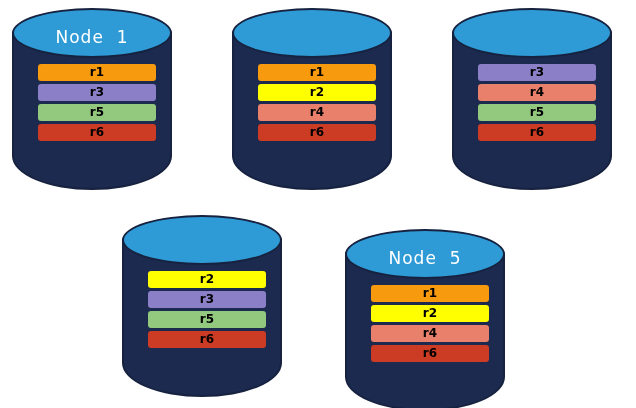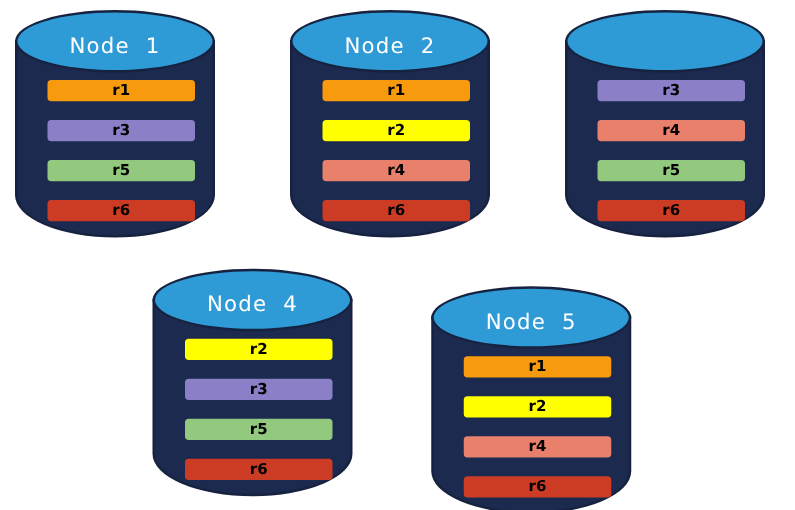--- a/index.html
+++ b/index.html
@@ -69,21 +69,21 @@
   .bars {
     position: absolute;
     left: 26px;
     top: 56px;
     width: 118px;
   }
 
   .bar {
     position: relative;
     height: 17px;
-    margin-bottom: 15px;
+    margin-bottom: 3px;
     border-radius: 3px;
     color: #000000;
     font-size: 12px;
     font-weight: bold;
     line-height: 17px;
     text-align: center;
   }
   .bar:last-child { margin-bottom: 0; }
 </style>
 </head>
@@ -97,42 +97,40 @@
       <div class="bars">
         <div class="bar" style="background: rgb(248, 154, 14);">r1</div>
         <div class="bar" style="background: rgb(139, 128, 200);">r3</div>
         <div class="bar" style="background: rgb(146, 201, 126);">r5</div>
         <div class="bar" style="background: rgb(204, 60, 36);">r6</div>
       </div>
     </div>
     <div class="node" style="left: 232px; top: 8px;">
       <div class="cyl-body"></div>
       <div class="cyl-top"></div>
-      <div class="node-label">Node  2</div>
       <div class="bars">
         <div class="bar" style="background: rgb(248, 154, 14);">r1</div>
         <div class="bar" style="background: rgb(255, 255, 0);">r2</div>
         <div class="bar" style="background: rgb(232, 128, 107);">r4</div>
         <div class="bar" style="background: rgb(204, 60, 36);">r6</div>
       </div>
     </div>
     <div class="node" style="left: 452px; top: 8px;">
       <div class="cyl-body"></div>
       <div class="cyl-top"></div>
       <div class="bars">
         <div class="bar" style="background: rgb(139, 128, 200);">r3</div>
         <div class="bar" style="background: rgb(232, 128, 107);">r4</div>
         <div class="bar" style="background: rgb(146, 201, 126);">r5</div>
         <div class="bar" style="background: rgb(204, 60, 36);">r6</div>
       </div>
     </div>
     <div class="node" style="left: 122px; top: 215px;">
       <div class="cyl-body"></div>
       <div class="cyl-top"></div>
-      <div class="node-label">Node  4</div>
       <div class="bars">
         <div class="bar" style="background: rgb(255, 255, 0);">r2</div>
         <div class="bar" style="background: rgb(139, 128, 200);">r3</div>
         <div class="bar" style="background: rgb(146, 201, 126);">r5</div>
         <div class="bar" style="background: rgb(204, 60, 36);">r6</div>
       </div>
     </div>
     <div class="node" style="left: 345px; top: 229px;">
       <div class="cyl-body"></div>
       <div class="cyl-top"></div>

